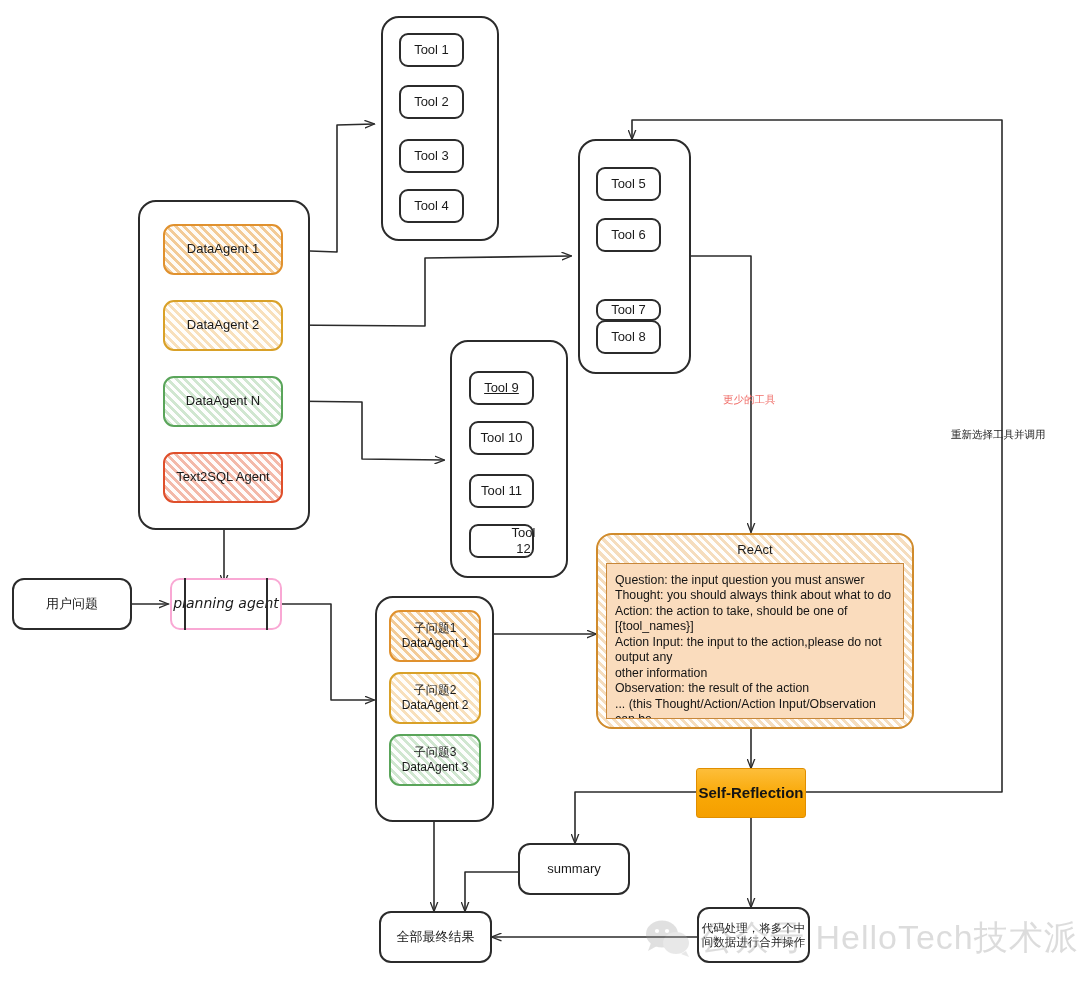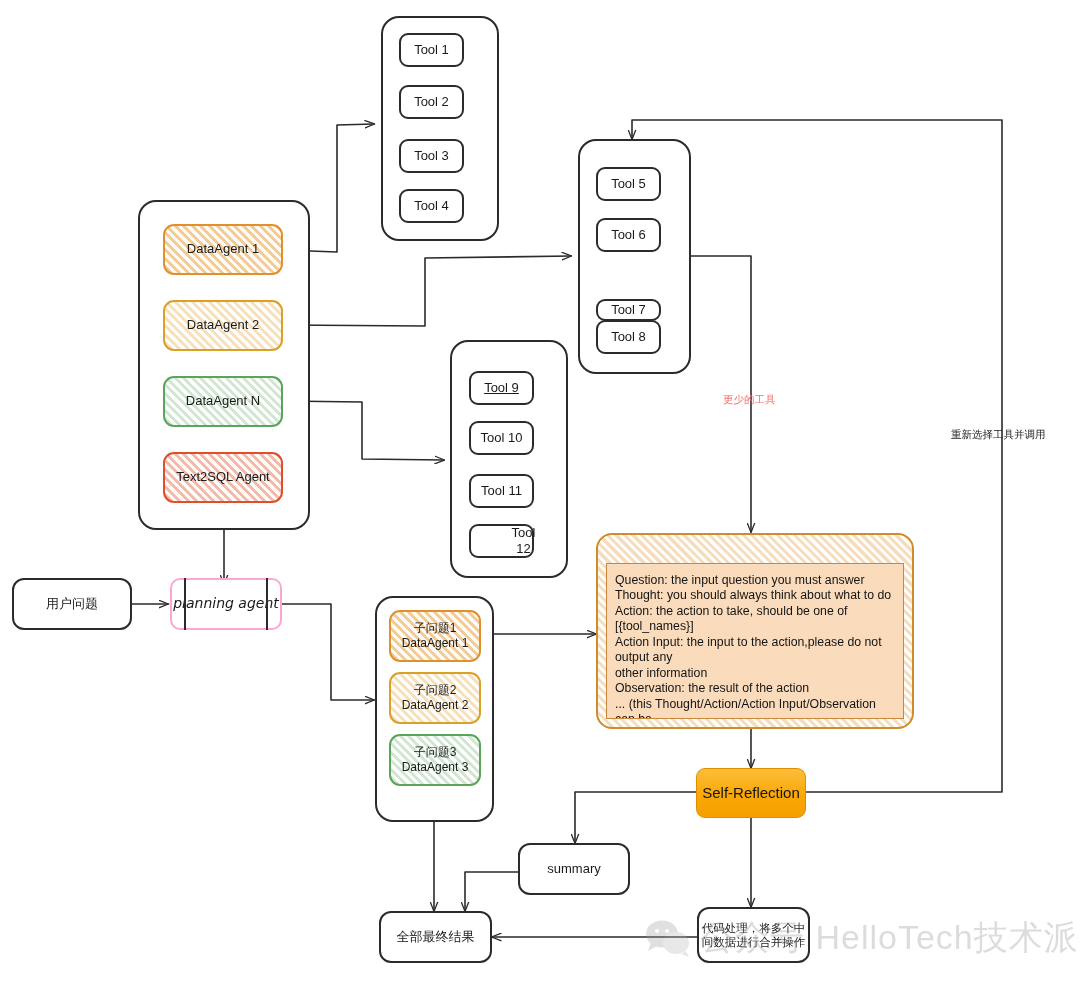--- a/index.html
+++ b/index.html
@@ -126,24 +126,24 @@
     line-height: 1.26;
     color: #141414;
     white-space: pre-line;
     overflow: hidden;
   }
 
   
   #self-reflection {
     position: absolute;
     border: 1px solid #e08e00;
-    border-radius: 9px;
+    border-radius: 3px;
     background: linear-gradient(180deg, #fdbe3a 0%, #f9a806 55%, #f59f00 100%);
     font-size: 15px;
-    font-weight: 400;
+    font-weight: 700;
     color: #141414;
   }
 
   .edge-label {
     position: absolute;
     font-size: 10.5px;
     white-space: nowrap;
   }
   .edge-label.red { color: #f0706b; }
   .edge-label.dark { color: #222; }
@@ -282,20 +282,21 @@
   <div class="agent amber node" style="left:389px; top:672px; width:92px; height:52px; font-size:12px;">
     <span class="node-label">子问题2
 DataAgent 2</span>
   </div>
   <div class="agent green node" style="left:389px; top:734px; width:92px; height:52px; font-size:12px;">
     <span class="node-label">子问题3
 DataAgent 3</span>
   </div>
 
   <div id="react-outer" style="left:596px; top:533px; width:318px; height:196px;">
+    <div id="react-title">ReAct</div>
     <div id="react-inner">Question: the input question you must answer
 Thought: you should always think about what to do
 Action: the action to take, should be one of [{tool_names}]
 Action Input: the input to the action,please do not output any
 other information
 Observation: the result of the action
 ... (this Thought/Action/Action Input/Observation can be
 repeated zero or more times)
 Thought: I now know the final answer
 Final Answer: the final answer to the original input question</div>

